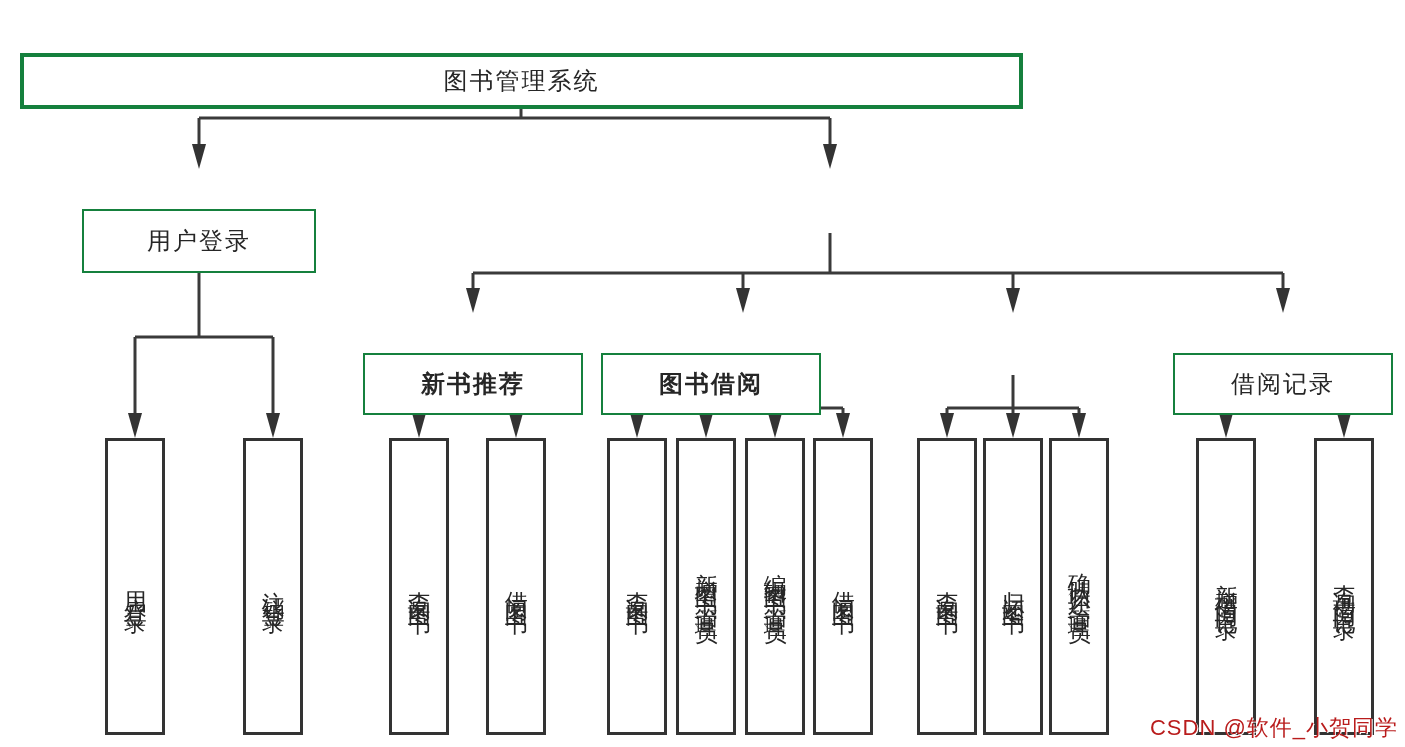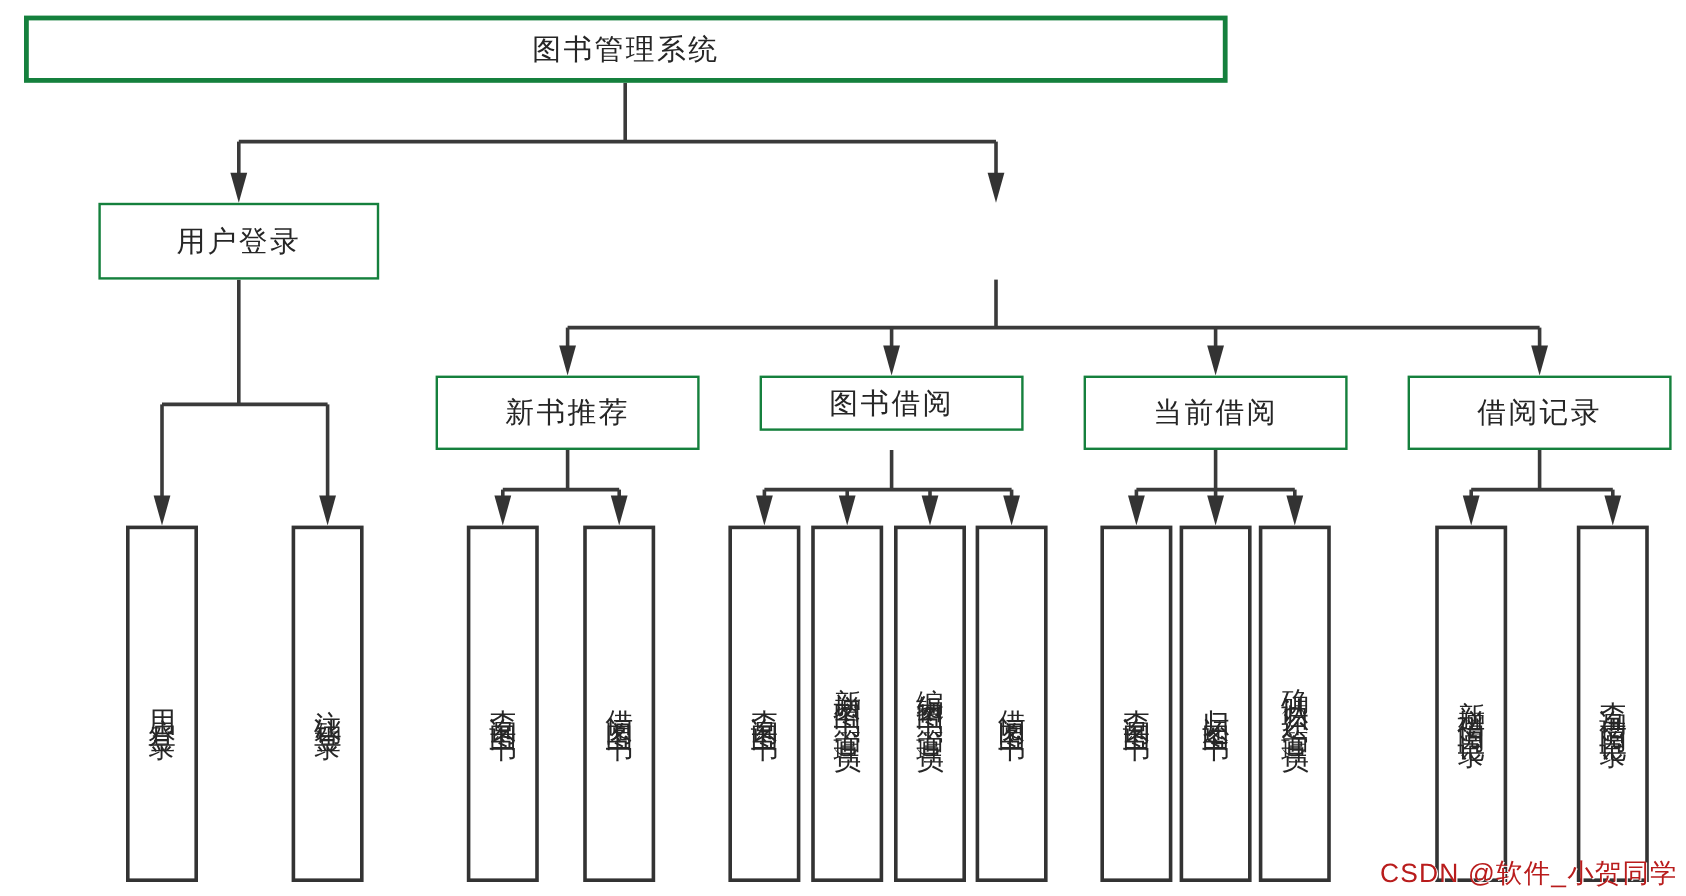--- a/index.html
+++ b/index.html
@@ -22,20 +22,21 @@
     box-sizing: border-box;
     background: #ffffff;
     border: 2px solid #15803d;
     display: flex;
     align-items: center;
     justify-content: center;
     color: #262626;
     font-size: 24px;
     letter-spacing: 2px;
     z-index: 2;
+    margin-top: 40px;
   }
   .node.root { border-width: 4px; font-size: 24px; }
   .leaf {
     position: absolute;
     box-sizing: border-box;
     top: 438px;
     width: 60px;
     height: 297px;
     background: #ffffff;
     border: 3px solid #333333;
@@ -140,28 +141,25 @@
   </svg>
 
   <div class="node root" style="left:20px; top:13px; width:1003px; height:56px;">
     <span>图书管理系统</span>
   </div>
 
   <div class="node" style="left:82px; top:169px; width:234px; height:64px;">
     <span>用户登录</span>
   </div>
 
-  <div class="node" style="left:363px; top:313px; width:220px; height:62px;">
+  <div class="node" style="left:363px; top:313px; width:220px; height:62px;font-weight:bold;">
     <span>新书推荐</span>
   </div>
-  <div class="node" style="left:633px; top:313px; width:220px; height:46px;">
+  <div class="node" style="left:601px; top:313px; width:220px; height:62px;font-weight:bold;">
     <span>图书借阅</span>
-  </div>
-  <div class="node" style="left:903px; top:313px; width:220px; height:62px;">
-    <span>当前借阅</span>
   </div>
   <div class="node" style="left:1173px; top:313px; width:220px; height:62px;">
     <span>借阅记录</span>
   </div>
 
   <div class="leaf" style="left:105px;">
     <span class="vlabel">用户登录</span>
   </div>
   <div class="leaf" style="left:243px;">
     <span class="vlabel">注销登录</span>

